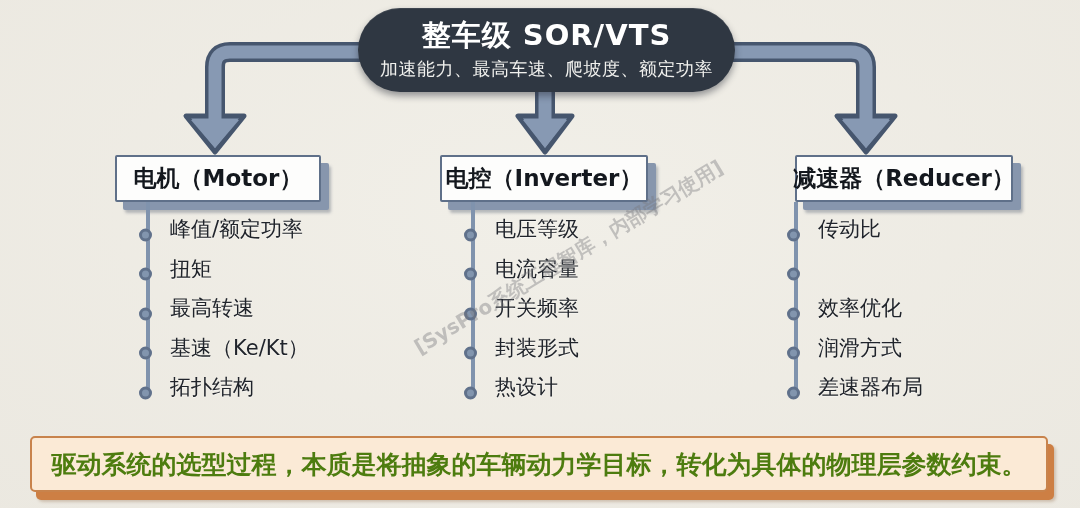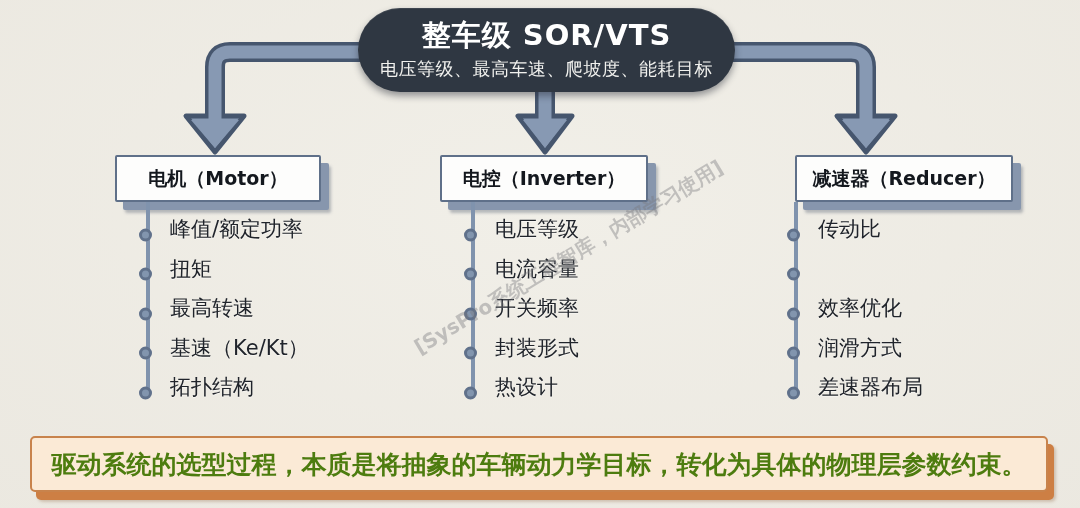--- a/index.html
+++ b/index.html
@@ -23,21 +23,21 @@
   
   svg.arrows { position:absolute; left:0; top:0; z-index:1; }
   
   .col { position:absolute; top:155px; width:310px; z-index:3; }
   .col-motor { left:115px; } .col-inverter { left:440px; } .col-reducer { left:763px; }
   .head-box {
     position:absolute; top:0; left:0; height:47px;
     background:#fdfdfc; border:2.5px solid #5f7089; border-radius:2px;
     box-shadow:8px 8px 0 0 #8796ad, 10px 11px 3px rgba(70,80,100,.35);
     display:flex; align-items:center; justify-content:center;
-    font-size:19px; font-weight:800; color:#14181e; white-space:nowrap;
+    font-size:23px; font-weight:800; color:#14181e; white-space:nowrap;
   }
   .col-motor .head-box { width:206px; }
   .col-inverter .head-box { width:208px; }
   .col-reducer .head-box { width:218px;margin-left:32px; }
   .vline { position:absolute; left:31px; top:47px; width:4px; height:190px; background:#8093ad; }
   ul.items { position:absolute; left:0; top:60px; list-style:none; width:300px; }
   ul.items li {
     position:relative; height:39.5px; padding-left:55px;
     display:flex; align-items:flex-start;
     font-size:21px; font-weight:400; color:#20242b; white-space:nowrap;
@@ -88,21 +88,21 @@
     <g>
       <polygon points="837,116 895,116 866,152" fill="#8799b3" stroke="#46566e" stroke-width="5" stroke-linejoin="round"></polygon>
       <path d="M 722 52 H 851 Q 866 52 866 67 V 118" fill="none" stroke="#46566e" stroke-width="20"></path>
       <path d="M 722 52 H 851 Q 866 52 866 67 V 126" fill="none" stroke="#8799b3" stroke-width="13"></path>
       <polygon points="842,120 890,120 866,148" fill="#8799b3"></polygon>
     </g>
   </svg>
 
   <div class="top-node">
     <div class="t">整车级 SOR/VTS</div>
-    <div class="s">电压等级、最高车速、爬坡度、能耗目标</div>
+    <div class="s">加速能力、最高车速、爬坡度、额定功率</div>
   </div>
 
   <div class="col col-motor">
     <div class="head-box">电机（Motor）</div>
     <div class="vline"></div>
     <ul class="items">
       <li>
           <span class="dot"></span>
           <span>峰值/额定功率</span>
         </li>

